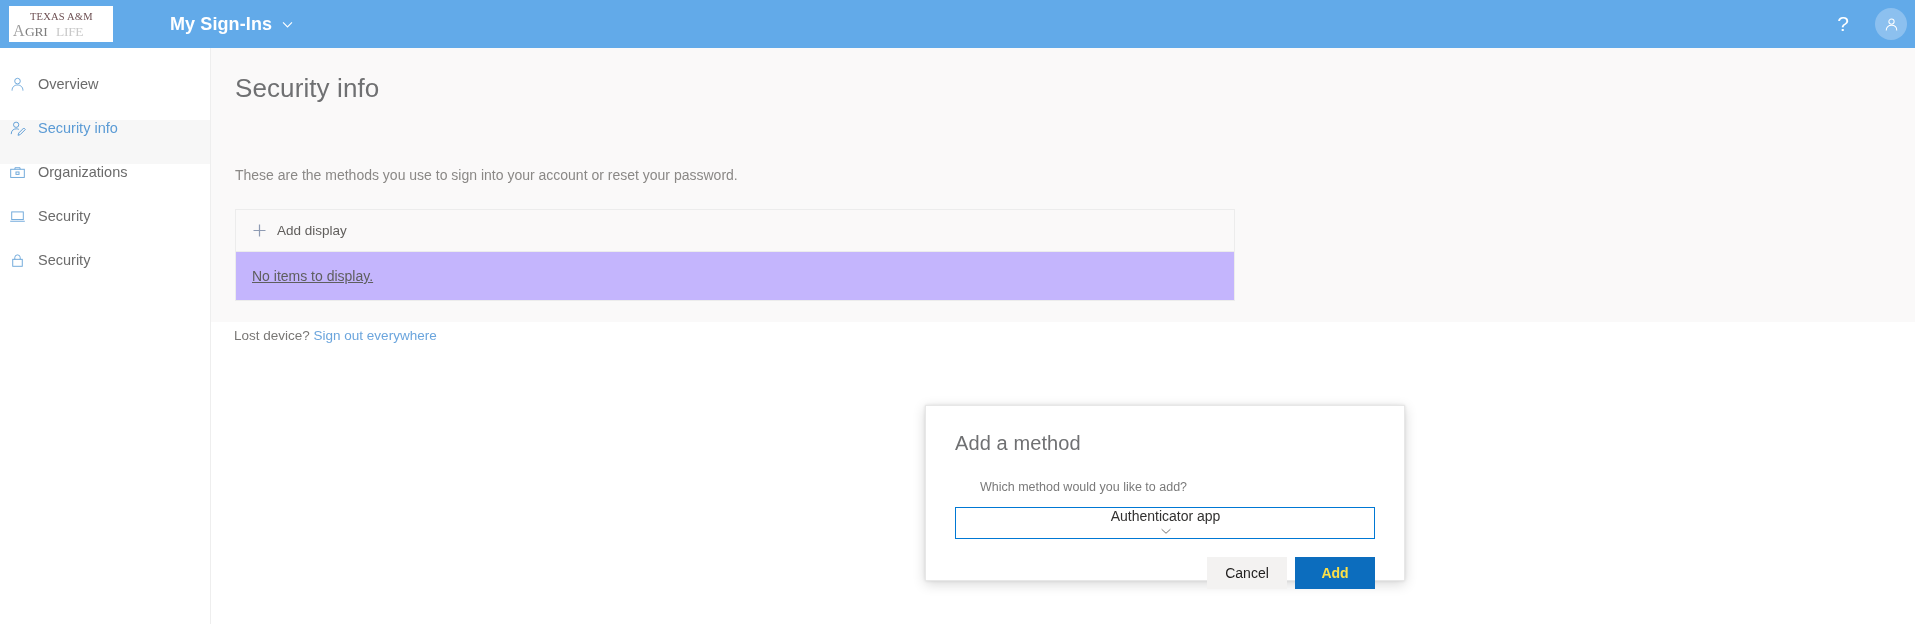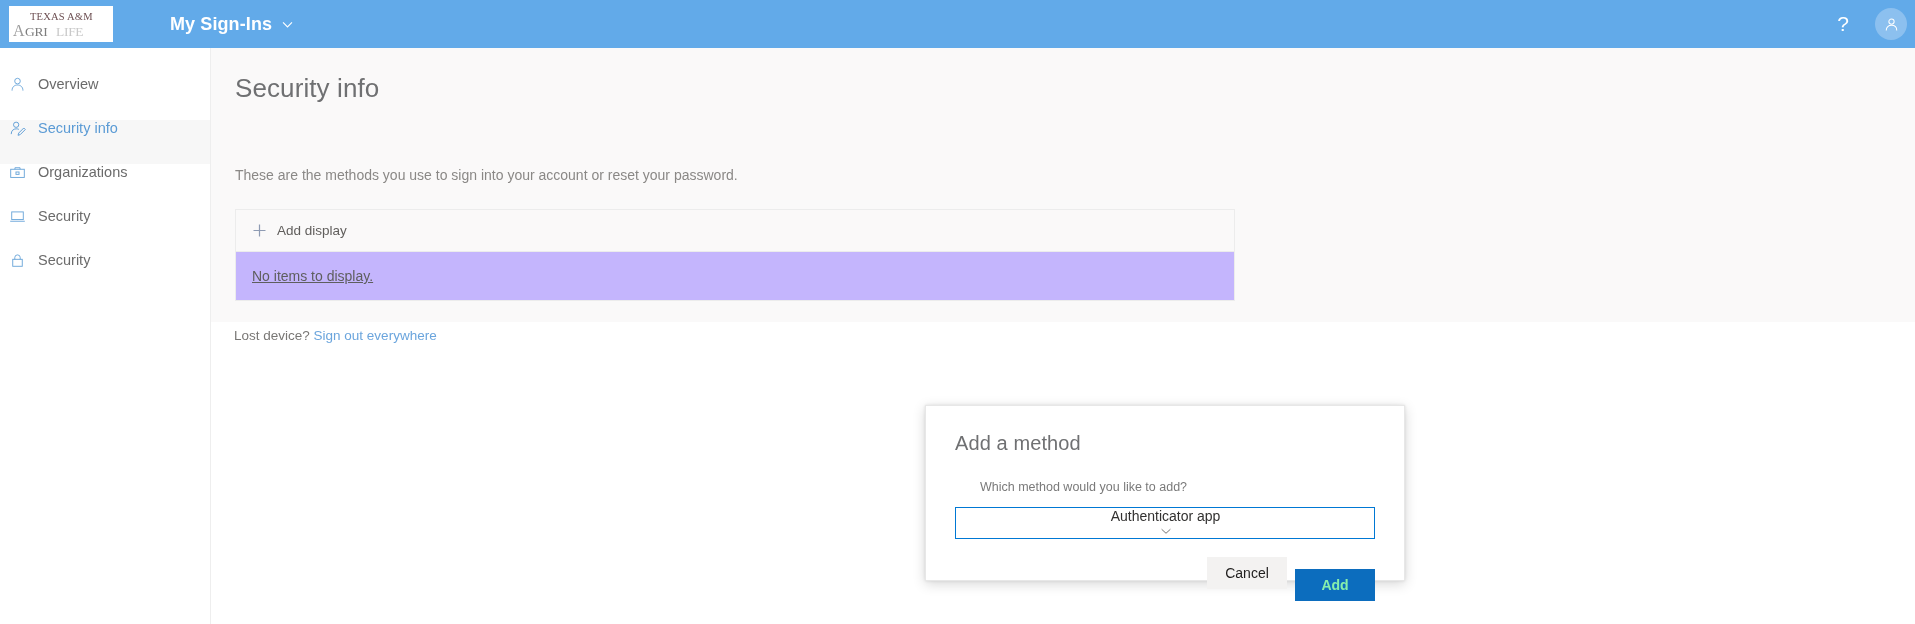--- a/index.html
+++ b/index.html
@@ -259,23 +259,22 @@
     border: none;
     cursor: pointer;
     padding: 0 16px;
   }
   .btn-secondary {
     background: #f3f2f1;
     color: #201f1e;
   }
   .btn-primary {
     background: #0c6dbe;
-    color: #86efac;
+    color: #fde047;
     font-weight: bold;
-    margin-top: 12px;
   }
 </style>
 </head>
 <body>
 
 <div class="topbar">
 
   <div class="brand-logo">
     <svg width="100" height="34" viewBox="0 0 100 34" aria-hidden="true">
       <text x="19" y="13" font-family="Liberation Serif, serif" font-size="10.5" fill="#6d4f52" letter-spacing="0.2">TEXAS A&amp;M</text>

